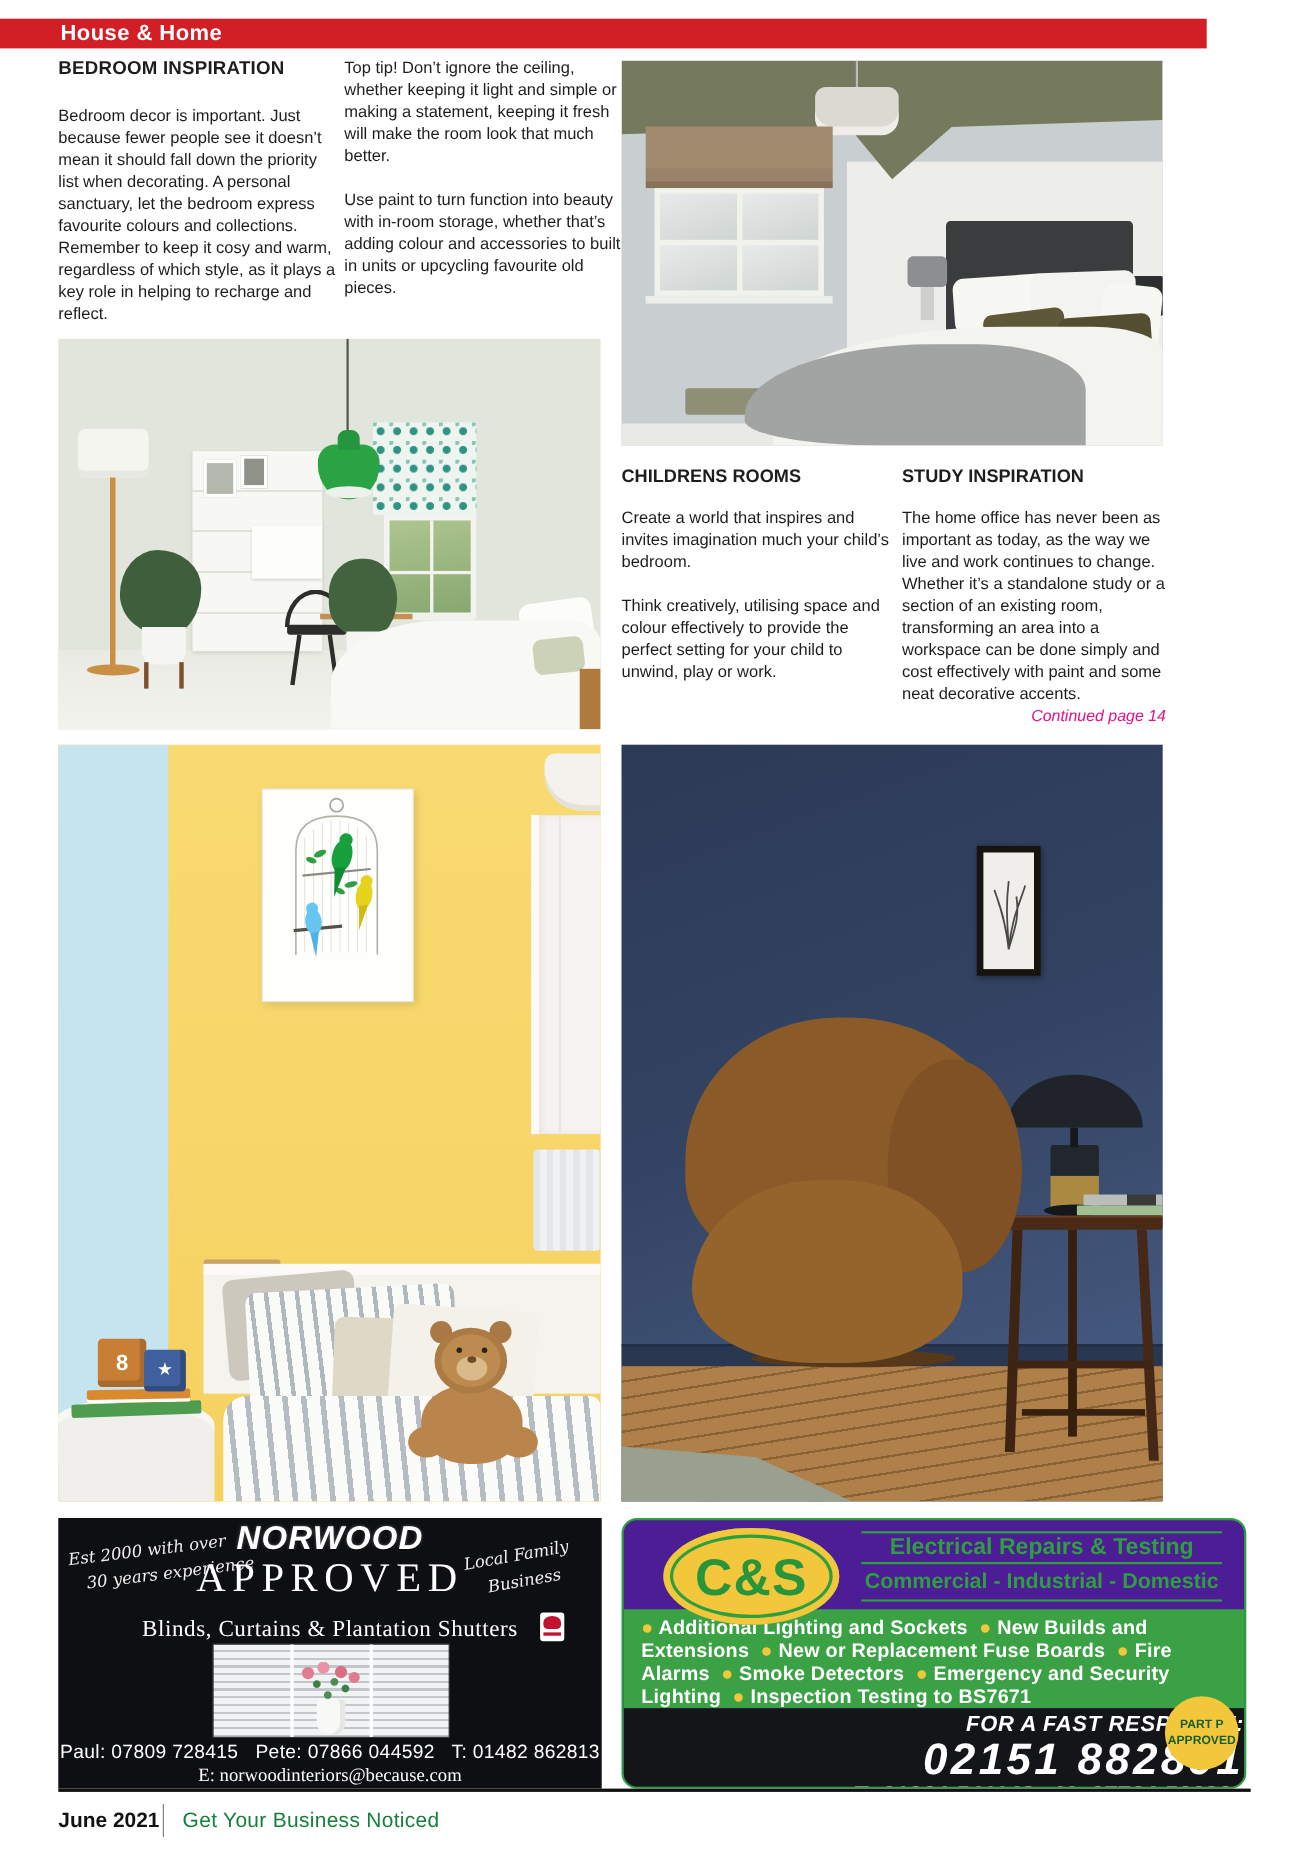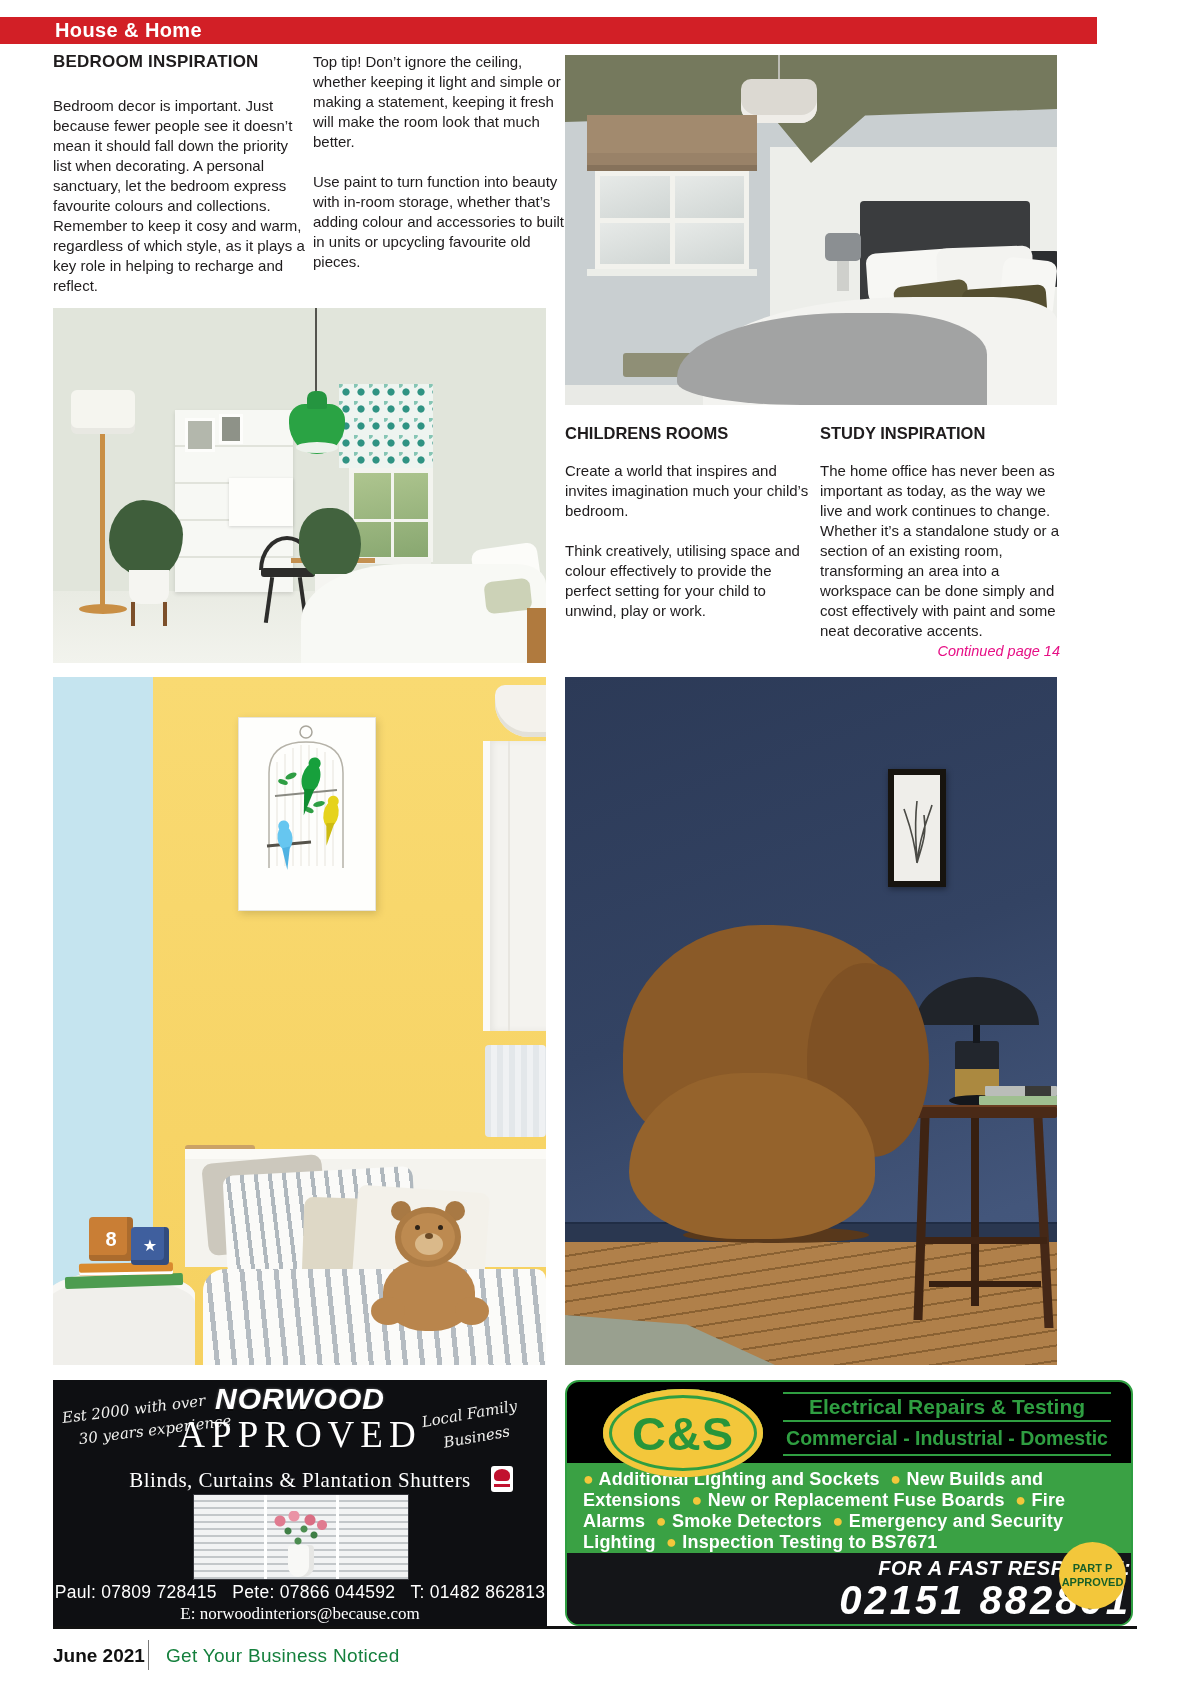--- a/index.html
+++ b/index.html
@@ -187,21 +187,21 @@
       radial-gradient(circle at 54px 14px,#e07b90 4.5px,transparent 5.5px),
       radial-gradient(circle at 20px 20px,#3f7f46 3px,transparent 4px),
       radial-gradient(circle at 36px 18px,#4c8c50 3px,transparent 4px),
       radial-gradient(circle at 46px 24px,#3f7f46 3px,transparent 4px),
       radial-gradient(circle at 30px 30px,#4c8c50 3px,transparent 4px);}
   .nw .contacts{position:absolute;left:0;top:202px;width:100%;text-align:center;font-family:Liberation Sans, sans-serif;
       font-size:17.5px;letter-spacing:.3px;white-space:pre;}
   .nw .email{position:absolute;left:0;top:224px;width:100%;text-align:center;font-family:"Liberation Serif",serif;font-size:17px;}
 
   
-  .cs{position:absolute;left:565px;top:1380px;width:568px;height:246px;background:#000000;border:2px solid #2f9e41;
+  .cs{position:absolute;left:565px;top:1380px;width:568px;height:246px;background:#4c1d95;border:2px solid #2f9e41;
       border-radius:14px;overflow:hidden;box-sizing:border-box;}
   .cs .logo{position:absolute;left:36px;top:7px;width:160px;height:88px;background:#f3c73b;border-radius:50%;
       box-shadow:inset 0 0 0 6px #f3c73b,inset 0 0 0 9px #2f9e41;display:flex;align-items:center;justify-content:center;
       font-size:47px;font-weight:bold;color:#28953a;z-index:2;letter-spacing:1px;}
   .cs .hr{position:absolute;left:216px;width:328px;height:2px;background:#2f9e41;}
   .cs .hr1{top:10px;}.cs .hr2{top:38px;}.cs .hr3{top:72px;}
   .cs .t1{position:absolute;left:216px;top:13px;width:328px;text-align:center;color:#2f9e41;font-weight:bold;font-size:21px;}
   .cs .t2{position:absolute;left:216px;top:45px;width:328px;text-align:center;color:#2f9e41;font-weight:bold;font-size:19.5px;}
   .cs .band{position:absolute;left:0;top:81px;width:100%;height:90px;background:#3aa144;color:#fff;font-weight:bold;
       font-size:18px;line-height:21px;padding:6px 12px 0 16px;box-sizing:border-box;letter-spacing:.2px;}

